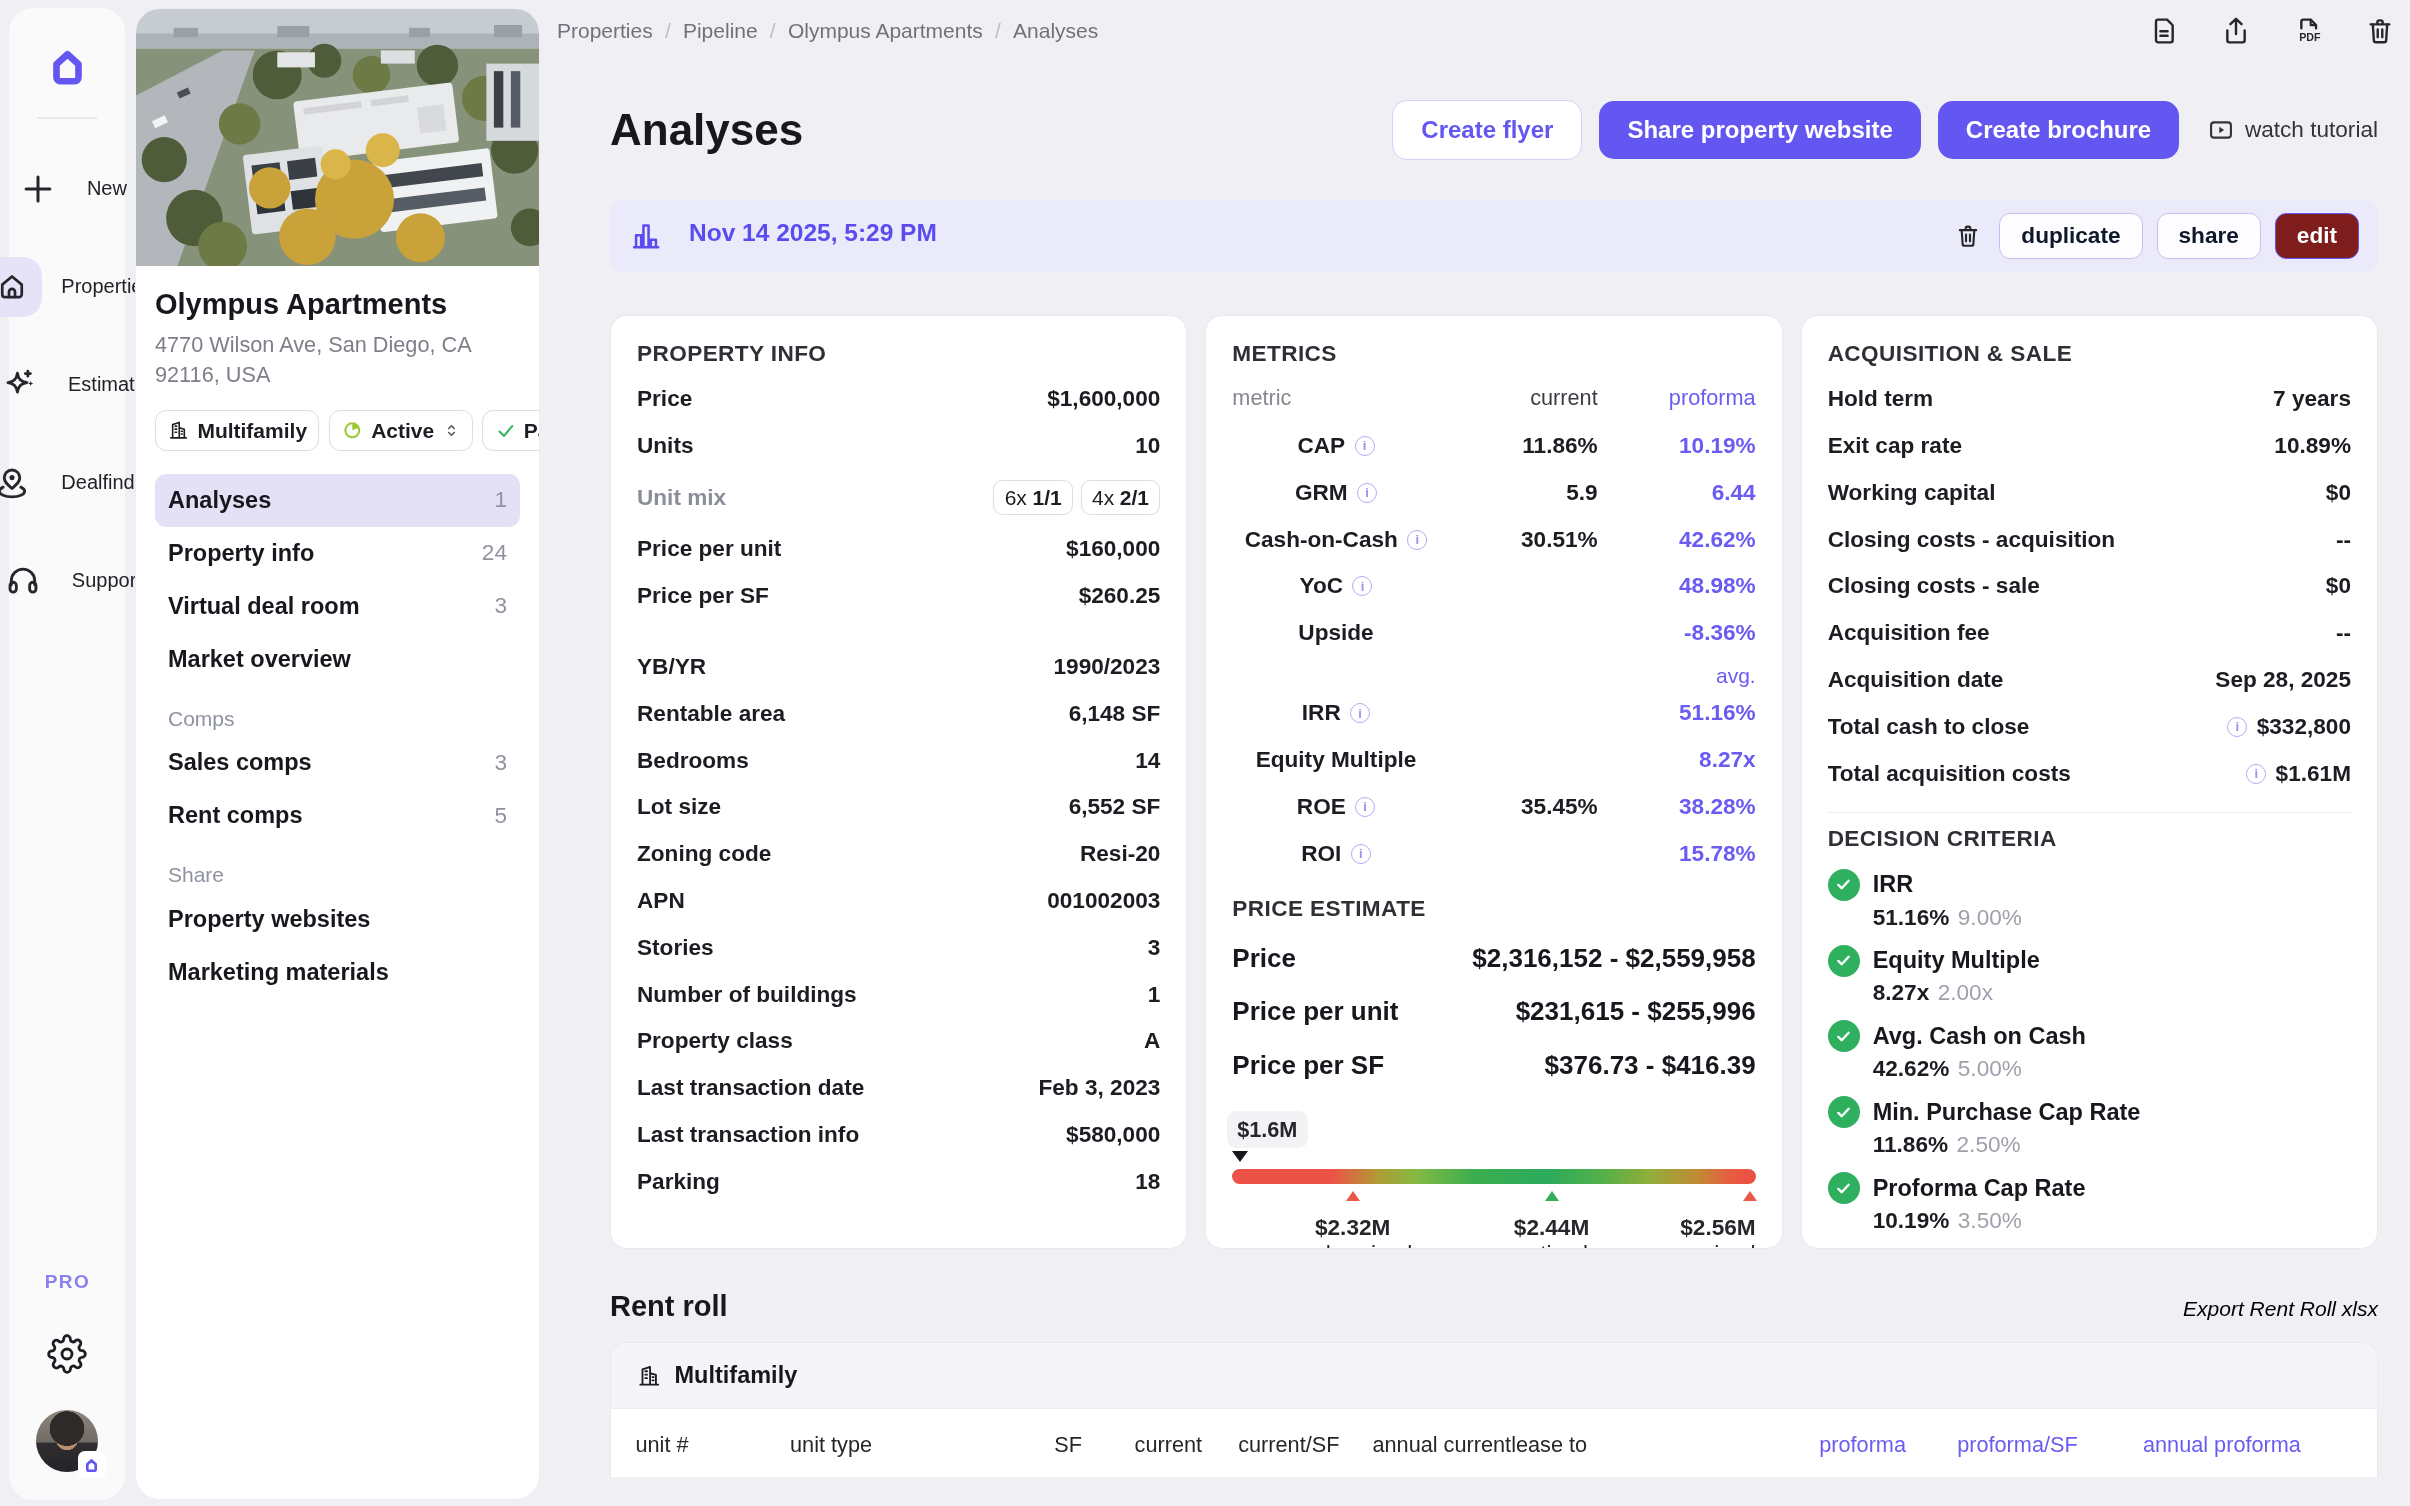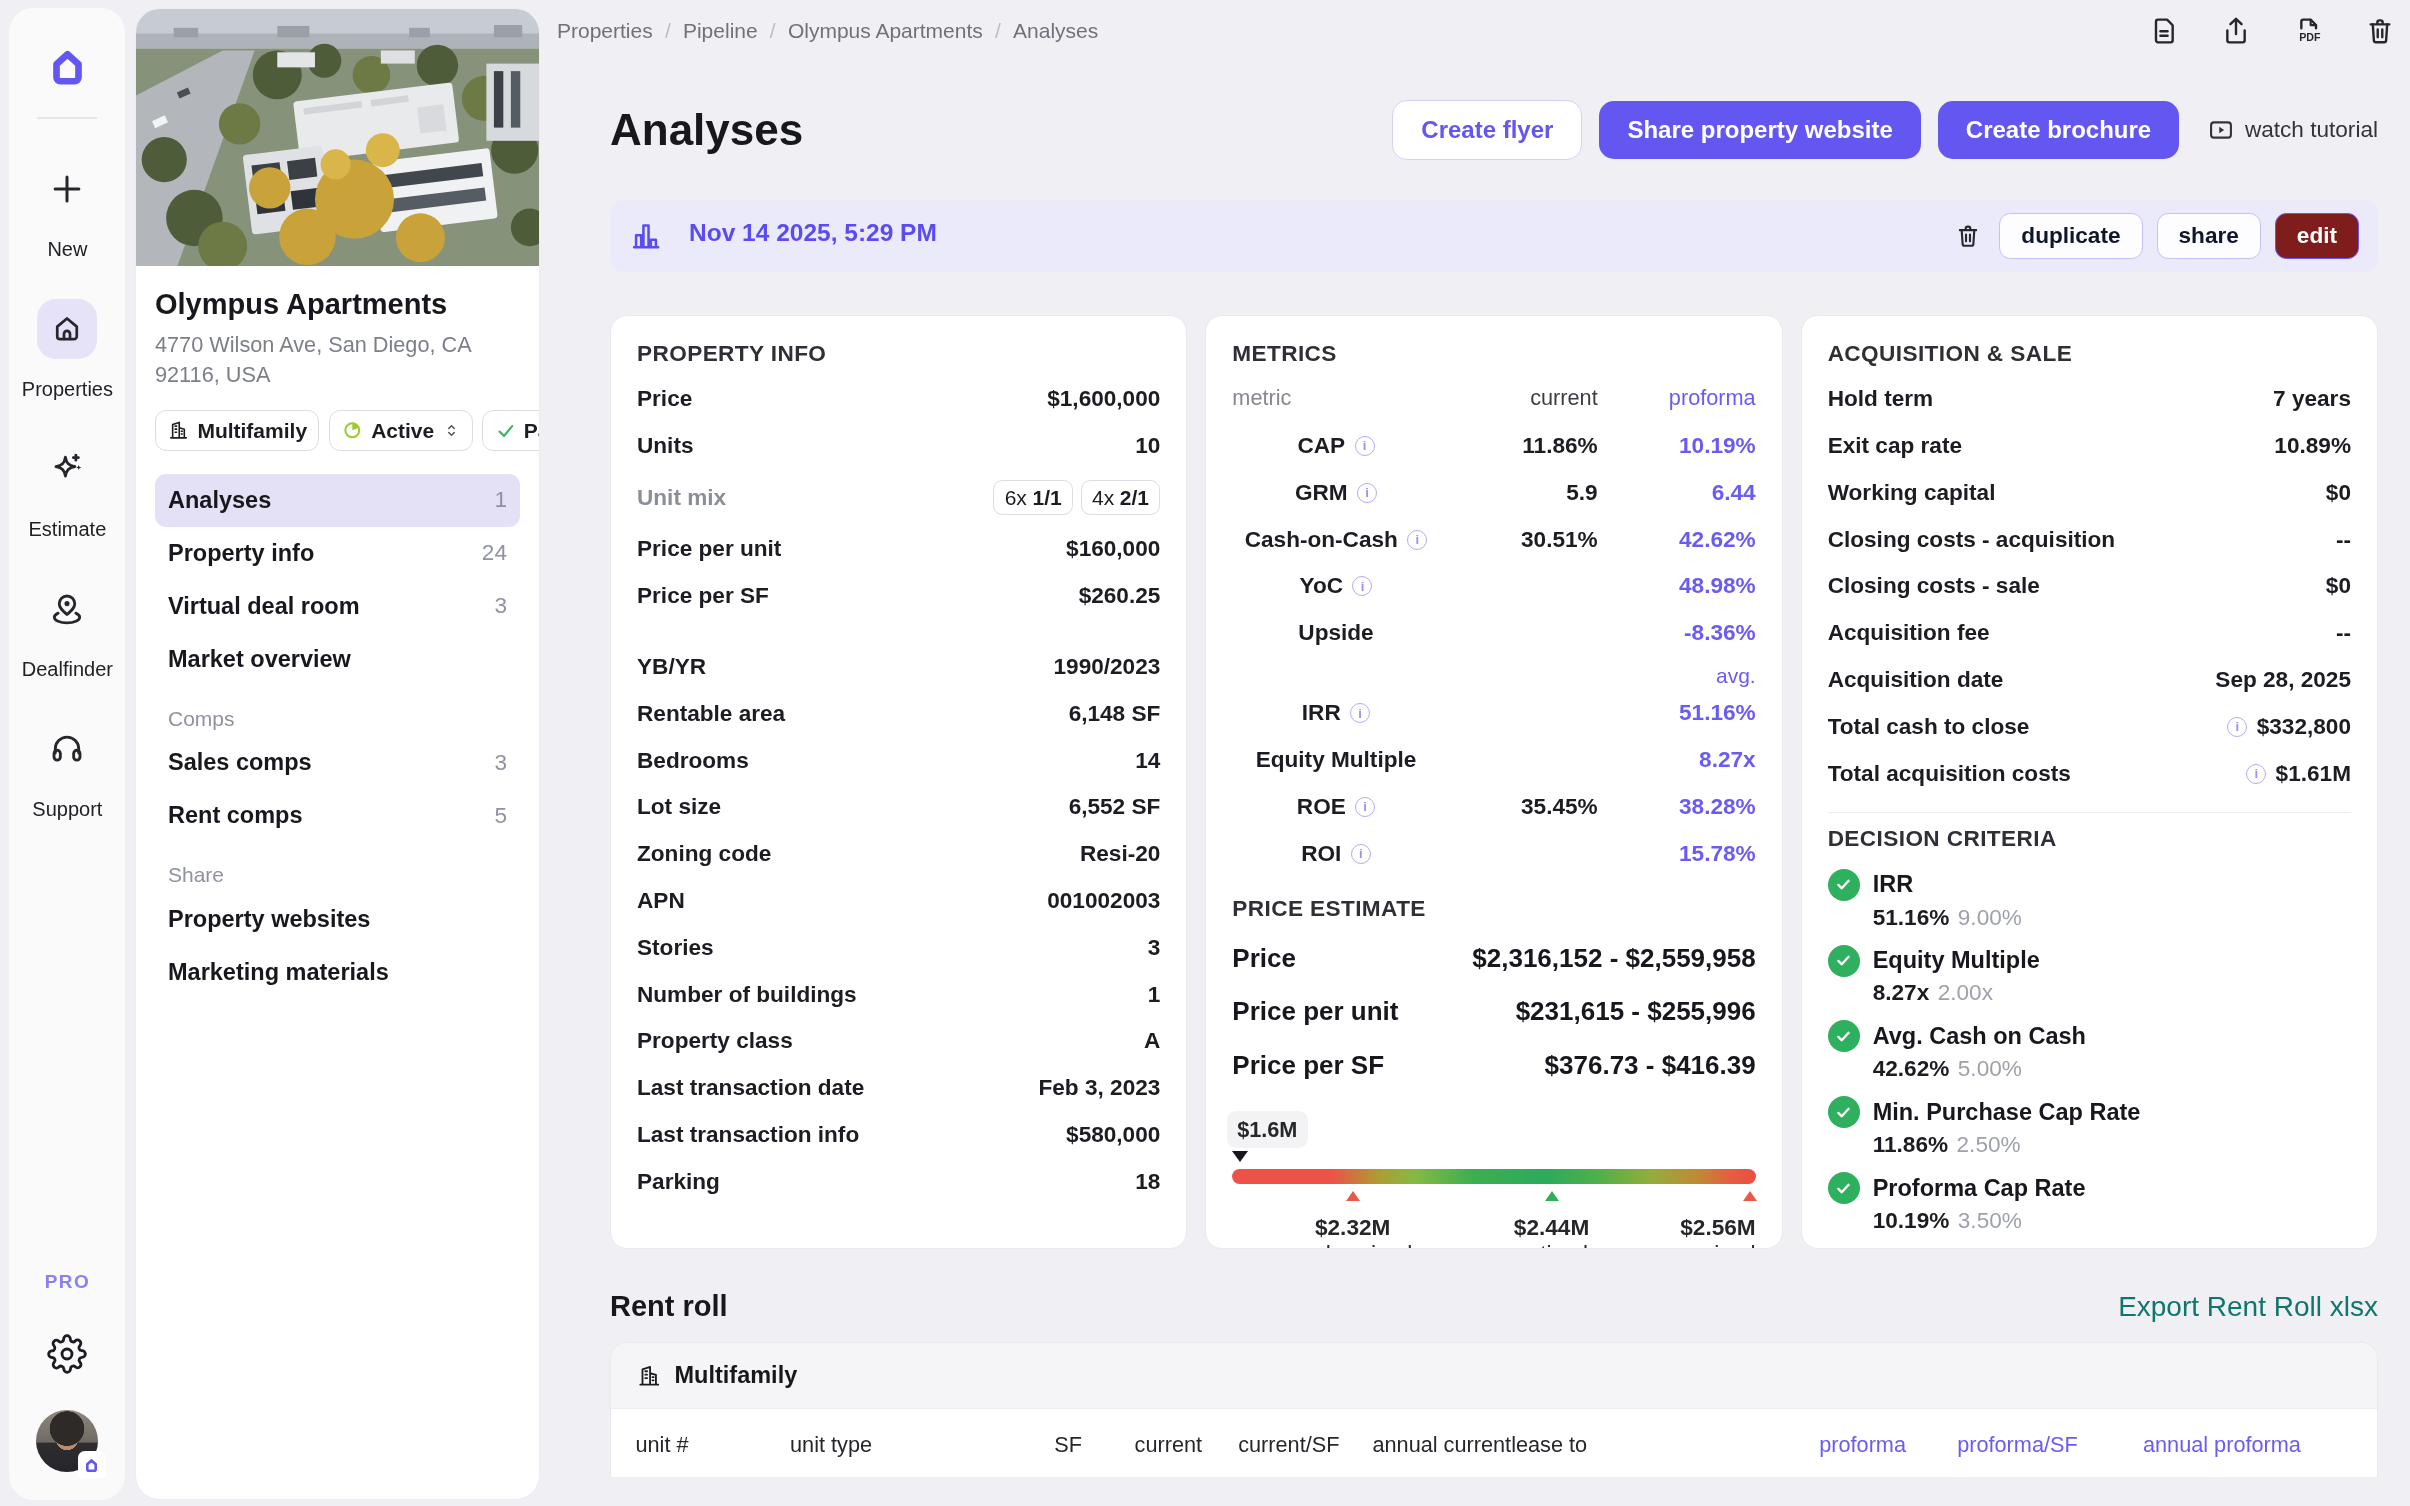--- a/index.html
+++ b/index.html
@@ -14,21 +14,21 @@
 
   
   .rail {
     position:absolute; left:9.4px; top:7.5px; width:116px; height:1492px;
     background:#fafafb; border-radius:24.5px;
     display:flex; flex-direction:column; align-items:center;
     padding:32px 0 28px;
   }
   .rail-logo { margin-bottom:22.6px; cursor:pointer; }
   .rail-divider { width:60px; height:1.9px; background:#e6e6ec; margin-bottom:40px; }
-  .rail-item { display:flex; flex-direction:column; align-items:center; gap:19px; margin-bottom:38px; cursor:pointer; }
+  .rail-item { display:flex; flex-direction:row; align-items:center; gap:19px; margin-bottom:38px; cursor:pointer; }
   .rail-item .ibox { width:60px; height:60px; border-radius:19px; display:flex; align-items:center; justify-content:center; }
   .rail-item.active .ibox { background:#e6e3f8; }
   .rail-item .rlabel { font-size:20px; color:#212227; font-weight:500; }
   .rail-spacer { flex:1; }
   .rail-pro { color:#8b80f2; font-weight:700; font-size:19px; letter-spacing:1.4px; margin-bottom:41px; }
   .rail-gear { margin-bottom:36px; cursor:pointer; }
   .avatar-wrap { position:relative; width:62px; height:62px; cursor:pointer; }
   .avatar {
     width:62px; height:62px; border-radius:50%;
     background:
@@ -169,21 +169,21 @@
   .crit-top { display:flex; align-items:center; gap:13px; }
   .crit-check { width:32px; height:32px; border-radius:50%; background:#2fb05f; display:flex; align-items:center; justify-content:center; flex:0 0 auto; }
   .crit-name { font-size:23.5px; font-weight:700; color:#17181d; }
   .crit-vals { margin:3.8px 0 0 45px; font-size:22.6px; }
   .crit-actual { font-weight:700; color:#1c1d22; margin-right:8.5px; }
   .crit-threshold { color:#9ea1ab; }
 
   
   .rr-head { display:flex; justify-content:space-between; align-items:baseline; margin-top:41px; }
   .h2 { font-size:29px; font-weight:700; color:#17181d; }
-  .rr-export { font-size:28px; color:#0f766e; cursor:pointer; }
+  .rr-export { font-size:21px; color:#000000; cursor:pointer;font-style:italic; }
   .rr-card { margin-top:19px; background:#fff; border:0.9px solid #e9e9ee; border-bottom:none; border-radius:17px 17px 0 0; overflow:hidden; }
   .rr-group { background:#f5f5f7; padding:19px 24.5px; display:flex; align-items:center; gap:13px; font-size:23.5px; font-weight:700; color:#17181d; }
   .rr-cols { display:flex; align-items:center; padding:22.6px 24.5px 19px; border-top:0.9px solid #ececf1; font-size:21.7px; color:#26272b; }
   .rr-cols .col { white-space:nowrap; }
   .rr-cols .col.r { text-align:right; }
   .rr-cols .col.purple { color:#6a5cf2; }
 </style>
 </head>
 <body>
 

